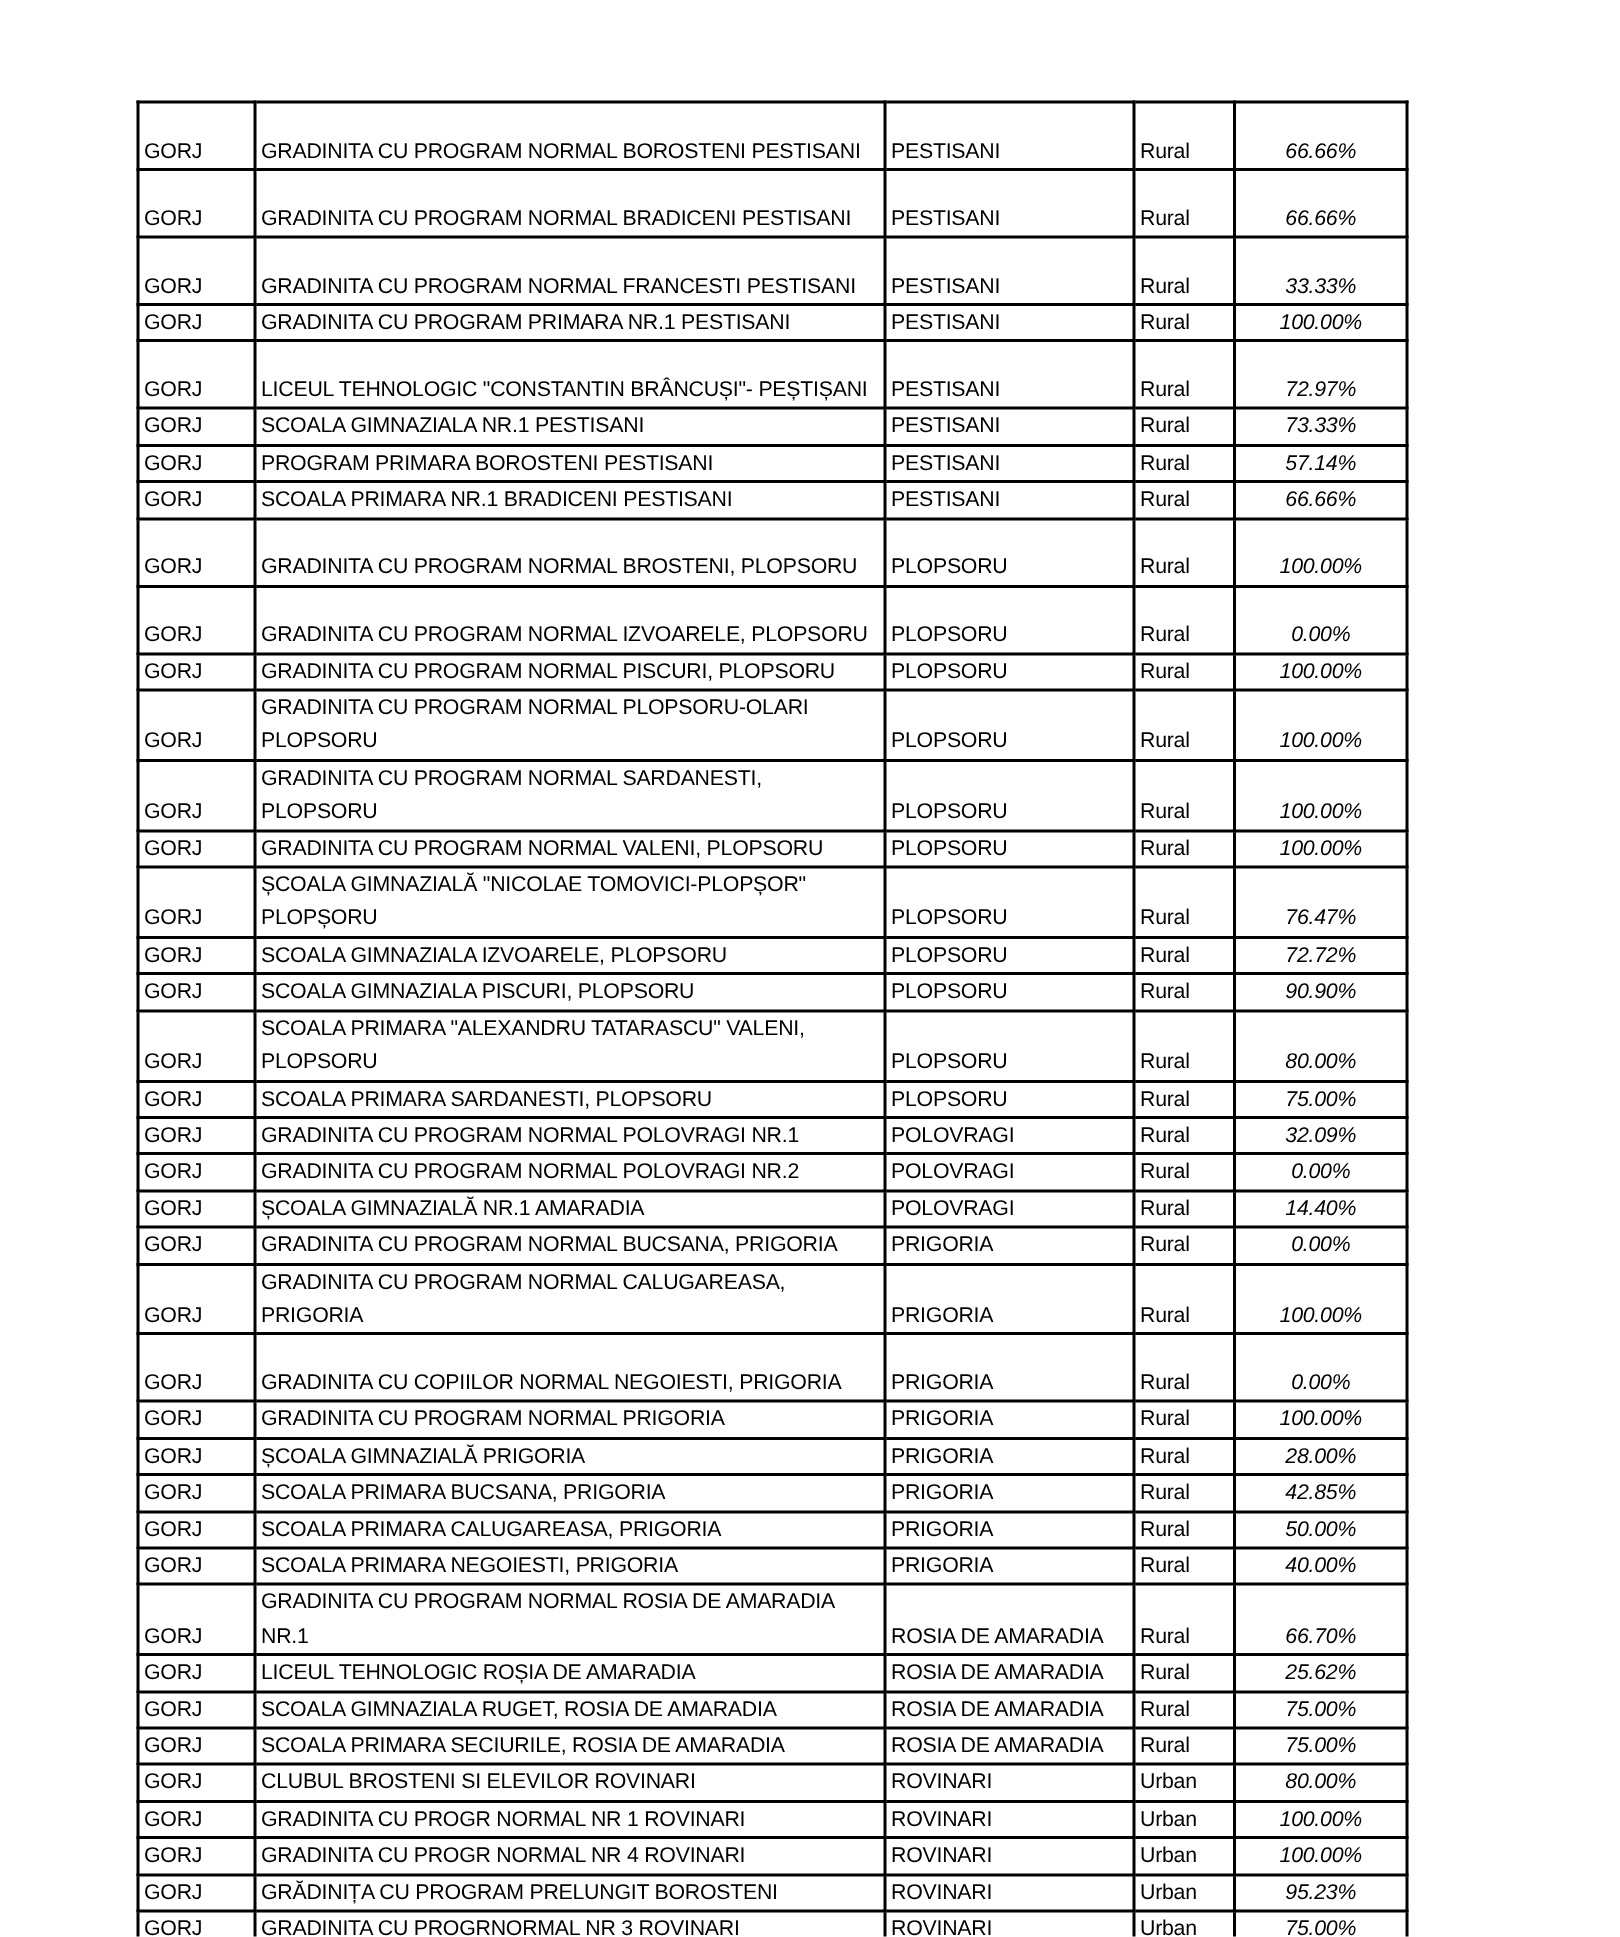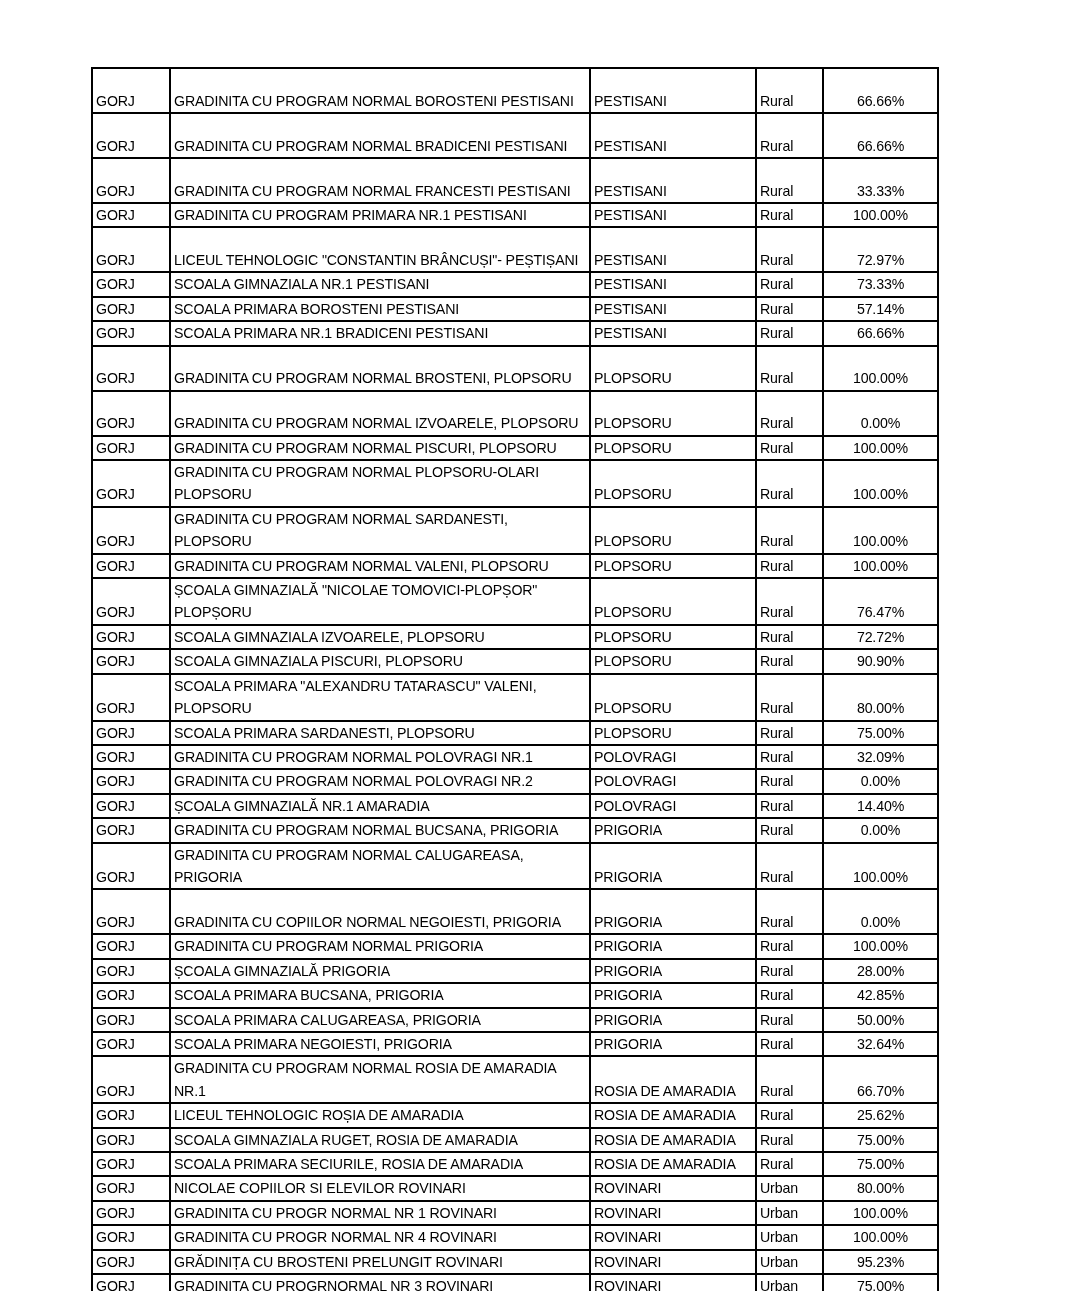--- a/index.html
+++ b/index.html
@@ -2,21 +2,21 @@
 <html><head>
 <meta charset="utf-8">
 <style>
   html, body { margin: 0; padding: 0; background: #ffffff; }
   body { width: 1080px; height: 1291px; position: relative; overflow: hidden;
          font-family: "Liberation Sans", "DejaVu Sans", sans-serif; color: #000; }
   #sheet { position: absolute; left: 91px; top: 67px; border-collapse: collapse;
            table-layout: fixed; font-size: 14.2px; letter-spacing: -0.15px; }
   #sheet td { border: 2px solid #000; padding: 0 0 0 3px; vertical-align: bottom;
               line-height: 22.4px; white-space: nowrap; overflow: hidden; }
-  #sheet td.pct { text-align: center; padding: 0; }
+  #sheet td.pct { text-align: center; padding: 0; font-style: italic; }
   #sheet td.name { white-space: normal; }
   #sheet tr.h1 td { height: 20.4px; }
   #sheet tr.h2 td { height: 43px; }
   col.c1 { width: 78px; } col.c2 { width: 420px; } col.c3 { width: 166px; }
   col.c4 { width: 67px; } col.c5 { width: 115px; }
 </style>
 </head>
 <body>
 
 <table id="sheet">
@@ -65,21 +65,21 @@
   </tr>
       <tr class="h1">
     <td>GORJ</td>
     <td class="name">SCOALA GIMNAZIALA NR.1 PESTISANI</td>
     <td>PESTISANI</td>
     <td>Rural</td>
     <td class="pct">73.33%</td>
   </tr>
       <tr class="h1">
     <td>GORJ</td>
-    <td class="name">SCOALA PRIMARA BOROSTENI PESTISANI</td>
+    <td class="name">PROGRAM PRIMARA BOROSTENI PESTISANI</td>
     <td>PESTISANI</td>
     <td>Rural</td>
     <td class="pct">57.14%</td>
   </tr>
       <tr class="h1">
     <td>GORJ</td>
     <td class="name">SCOALA PRIMARA NR.1 BRADICENI PESTISANI</td>
     <td>PESTISANI</td>
     <td>Rural</td>
     <td class="pct">66.66%</td>
@@ -229,21 +229,21 @@
     <td class="name">SCOALA PRIMARA CALUGAREASA, PRIGORIA</td>
     <td>PRIGORIA</td>
     <td>Rural</td>
     <td class="pct">50.00%</td>
   </tr>
       <tr class="h1">
     <td>GORJ</td>
     <td class="name">SCOALA PRIMARA NEGOIESTI, PRIGORIA</td>
     <td>PRIGORIA</td>
     <td>Rural</td>
-    <td class="pct">32.64%</td>
+    <td class="pct">40.00%</td>
   </tr>
       <tr class="h2">
     <td>GORJ</td>
     <td class="name">GRADINITA CU PROGRAM NORMAL ROSIA DE AMARADIA NR.1</td>
     <td>ROSIA DE AMARADIA</td>
     <td>Rural</td>
     <td class="pct">66.70%</td>
   </tr>
       <tr class="h1">
     <td>GORJ</td>
@@ -261,42 +261,42 @@
   </tr>
       <tr class="h1">
     <td>GORJ</td>
     <td class="name">SCOALA PRIMARA SECIURILE, ROSIA DE AMARADIA</td>
     <td>ROSIA DE AMARADIA</td>
     <td>Rural</td>
     <td class="pct">75.00%</td>
   </tr>
       <tr class="h1">
     <td>GORJ</td>
-    <td class="name">NICOLAE COPIILOR SI ELEVILOR ROVINARI</td>
+    <td class="name">CLUBUL BROSTENI SI ELEVILOR ROVINARI</td>
     <td>ROVINARI</td>
     <td>Urban</td>
     <td class="pct">80.00%</td>
   </tr>
       <tr class="h1">
     <td>GORJ</td>
     <td class="name">GRADINITA CU PROGR NORMAL NR 1 ROVINARI</td>
     <td>ROVINARI</td>
     <td>Urban</td>
     <td class="pct">100.00%</td>
   </tr>
       <tr class="h1">
     <td>GORJ</td>
     <td class="name">GRADINITA CU PROGR NORMAL NR 4 ROVINARI</td>
     <td>ROVINARI</td>
     <td>Urban</td>
     <td class="pct">100.00%</td>
   </tr>
       <tr class="h1">
     <td>GORJ</td>
-    <td class="name">GRĂDINIȚA CU BROSTENI PRELUNGIT ROVINARI</td>
+    <td class="name">GRĂDINIȚA CU PROGRAM PRELUNGIT BOROSTENI</td>
     <td>ROVINARI</td>
     <td>Urban</td>
     <td class="pct">95.23%</td>
   </tr>
       <tr class="h1">
     <td>GORJ</td>
     <td class="name">GRADINITA CU PROGRNORMAL NR 3 ROVINARI</td>
     <td>ROVINARI</td>
     <td>Urban</td>
     <td class="pct">75.00%</td>

